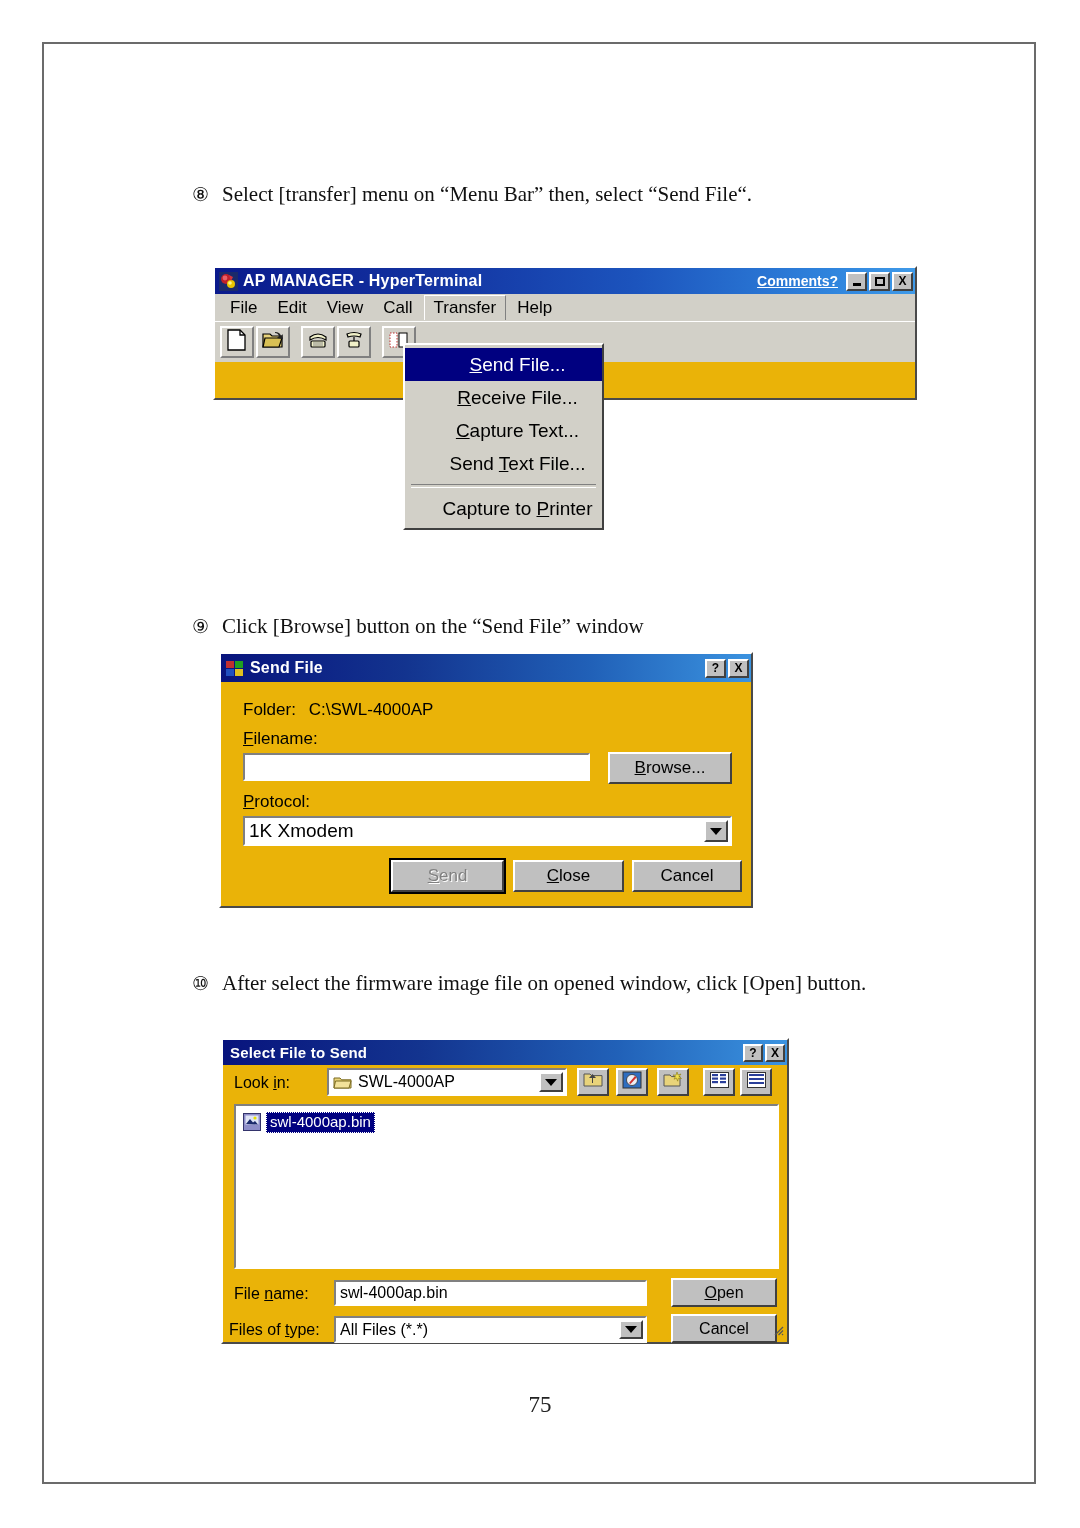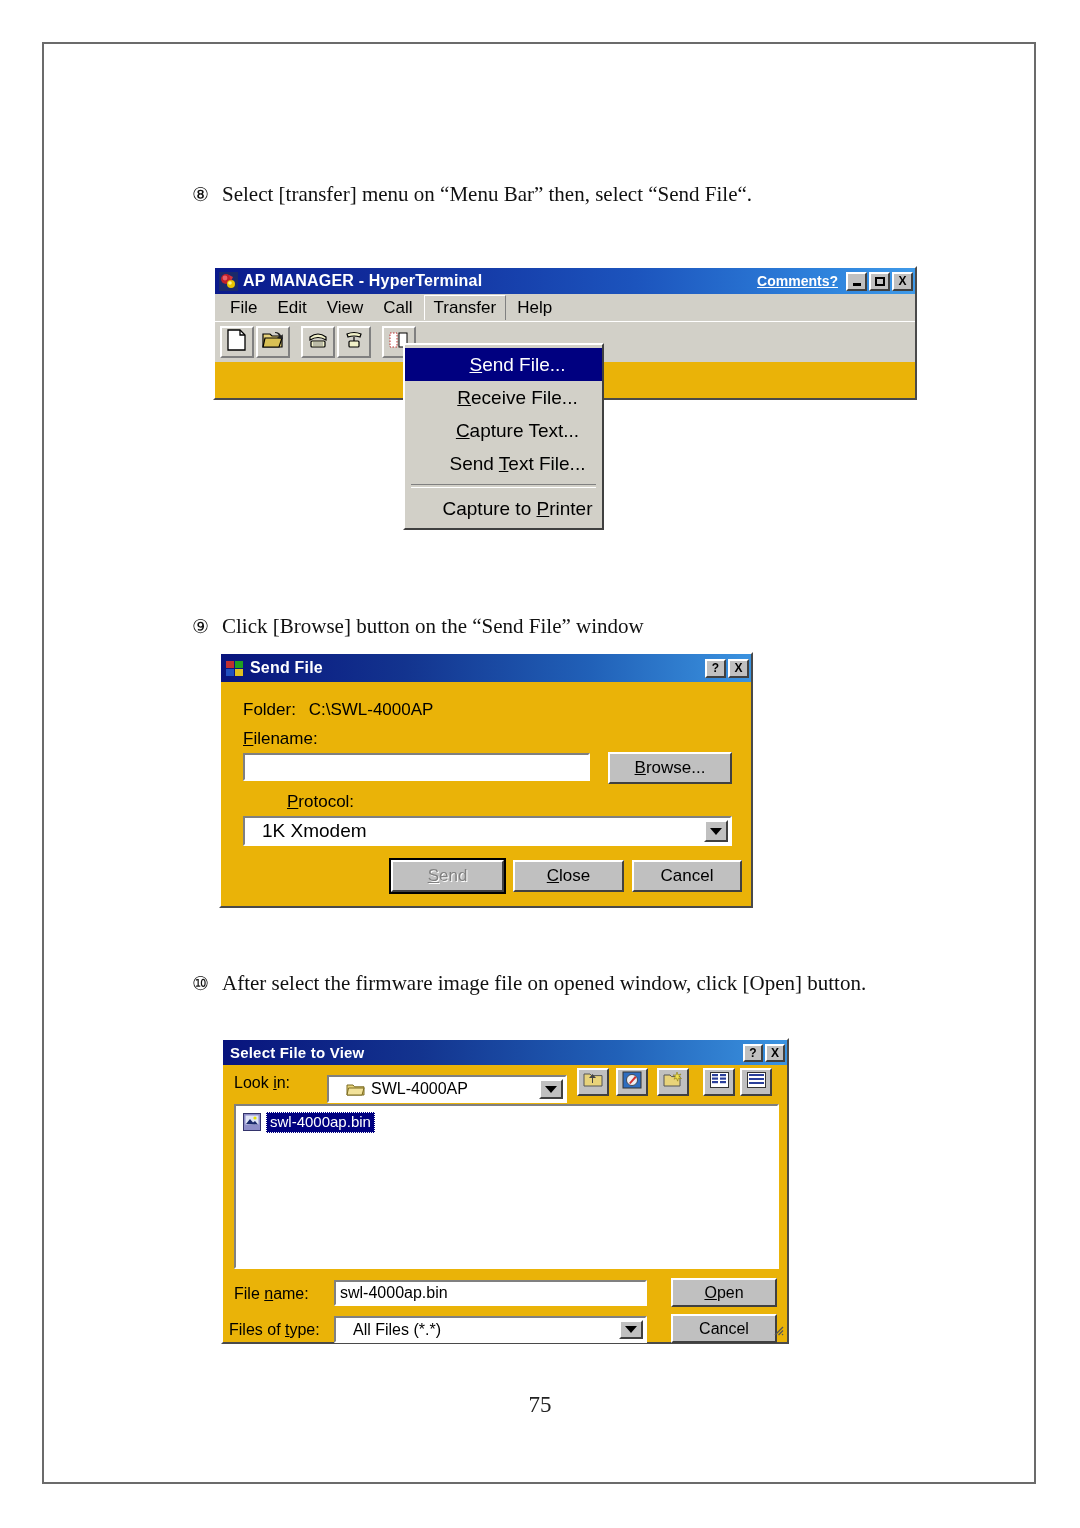--- a/index.html
+++ b/index.html
@@ -216,21 +216,21 @@
     border-top: 2px solid #808080;
     border-left: 2px solid #808080;
     border-right: 2px solid #ffffff;
     border-bottom: 2px solid #ffffff;
     box-sizing: border-box;
     font-size: 17px;
     font-family: "Liberation Sans", sans-serif;
     color: #000;
     display: flex;
     align-items: center;
-    padding-left: 17px;
+    padding-left: 4px;
     position: relative;
   }
   .combo-arrow {
     position: absolute;
     right: 2px; top: 2px;
     width: 24px; bottom: 2px;
     background: #c0c0c0;
     border-top: 2px solid #ffffff;
     border-left: 2px solid #ffffff;
     border-right: 2px solid #404040;
@@ -432,21 +432,21 @@
   <div class="lbl" style="position:absolute; left:22px; top:75px;">
     <span class="u">F</span><span>ilename:</span>
   </div>
   <div class="txtfield" style="position:absolute; left:22px; top:99px; width:347px; height:28px;">
     <span></span>
   </div>
   <div class="btn" style="position:absolute; left:387px; top:98px; width:124px; height:32px;">
     <span><span class="u">B</span>rowse...</span>
   </div>
 
-  <div class="lbl" style="position:absolute; left:22px; top:138px;margin-left:44px;">
+  <div class="lbl" style="position:absolute; left:22px; top:138px;">
     <span class="u">P</span><span>rotocol:</span>
   </div>
   <div class="combo" style="position:absolute; left:22px; top:162px; width:489px; height:30px;">
     <span style="font-size:19px;">1K Xmodem</span>
     <span class="combo-arrow">
         <span class="arrow-dn"></span>
       </span>
   </div>
 
   <div class="btn default disabled" style="position:absolute; left:170px; top:206px; width:113px; height:32px;">
@@ -459,34 +459,34 @@
     <span>Cancel</span>
   </div>
 </div>
 
 <div class="instruction" style="left:192px; top:971px;">
   <span class="marker">⑩</span><span>After select the firmware image file on opened window, click [Open] button.</span>
 </div>
 
 <div class="win win-outset" style="left:221px; top:1038px; width:568px; height:306px;">
   <div class="titlebar plain" style="height:25px; font-size:15px;">
-    <span class="tb-title" style="margin-left:4px;">Select File to View</span>
+    <span class="tb-title" style="margin-left:4px;">Select File to Send</span>
     <span class="tb-spacer"></span>
     <span class="sysbtn" style="width:20px;height:18px;">
         <span>?</span>
       </span>
     <span class="sysbtn" style="width:20px;height:18px;">
         <span>X</span>
       </span>
   </div>
 
   <div class="lbl" style="position:absolute; left:11px; top:34px; font-size:16px;">
     <span>Look </span><span class="u">i</span><span>n:</span>
   </div>
-  <div class="combo" style="position:absolute; left:104px; top:35px; width:240px; height:28px;">
+  <div class="combo" style="position:absolute; left:104px; top:28px; width:240px; height:28px;">
     <span style="display:inline-flex;width:20px;height:16px;margin-right:5px;align-items:center;">
       <svg width="19" height="15" viewBox="0 0 19 15">
         <path d="M1 3 h6 l1.6 1.8 H18 V13 H1 Z" fill="#e8d37a" stroke="#7a6a20" stroke-width="1"></path>
         <path d="M2.5 6 H18 l-2 7 H1 Z" fill="#f2e29a" stroke="#7a6a20" stroke-width="1"></path>
       </svg>
     </span>
     <span style="font-size:16px;">SWL-4000AP</span>
     <span class="combo-arrow">
         <span class="arrow-dn"></span>
       </span>

